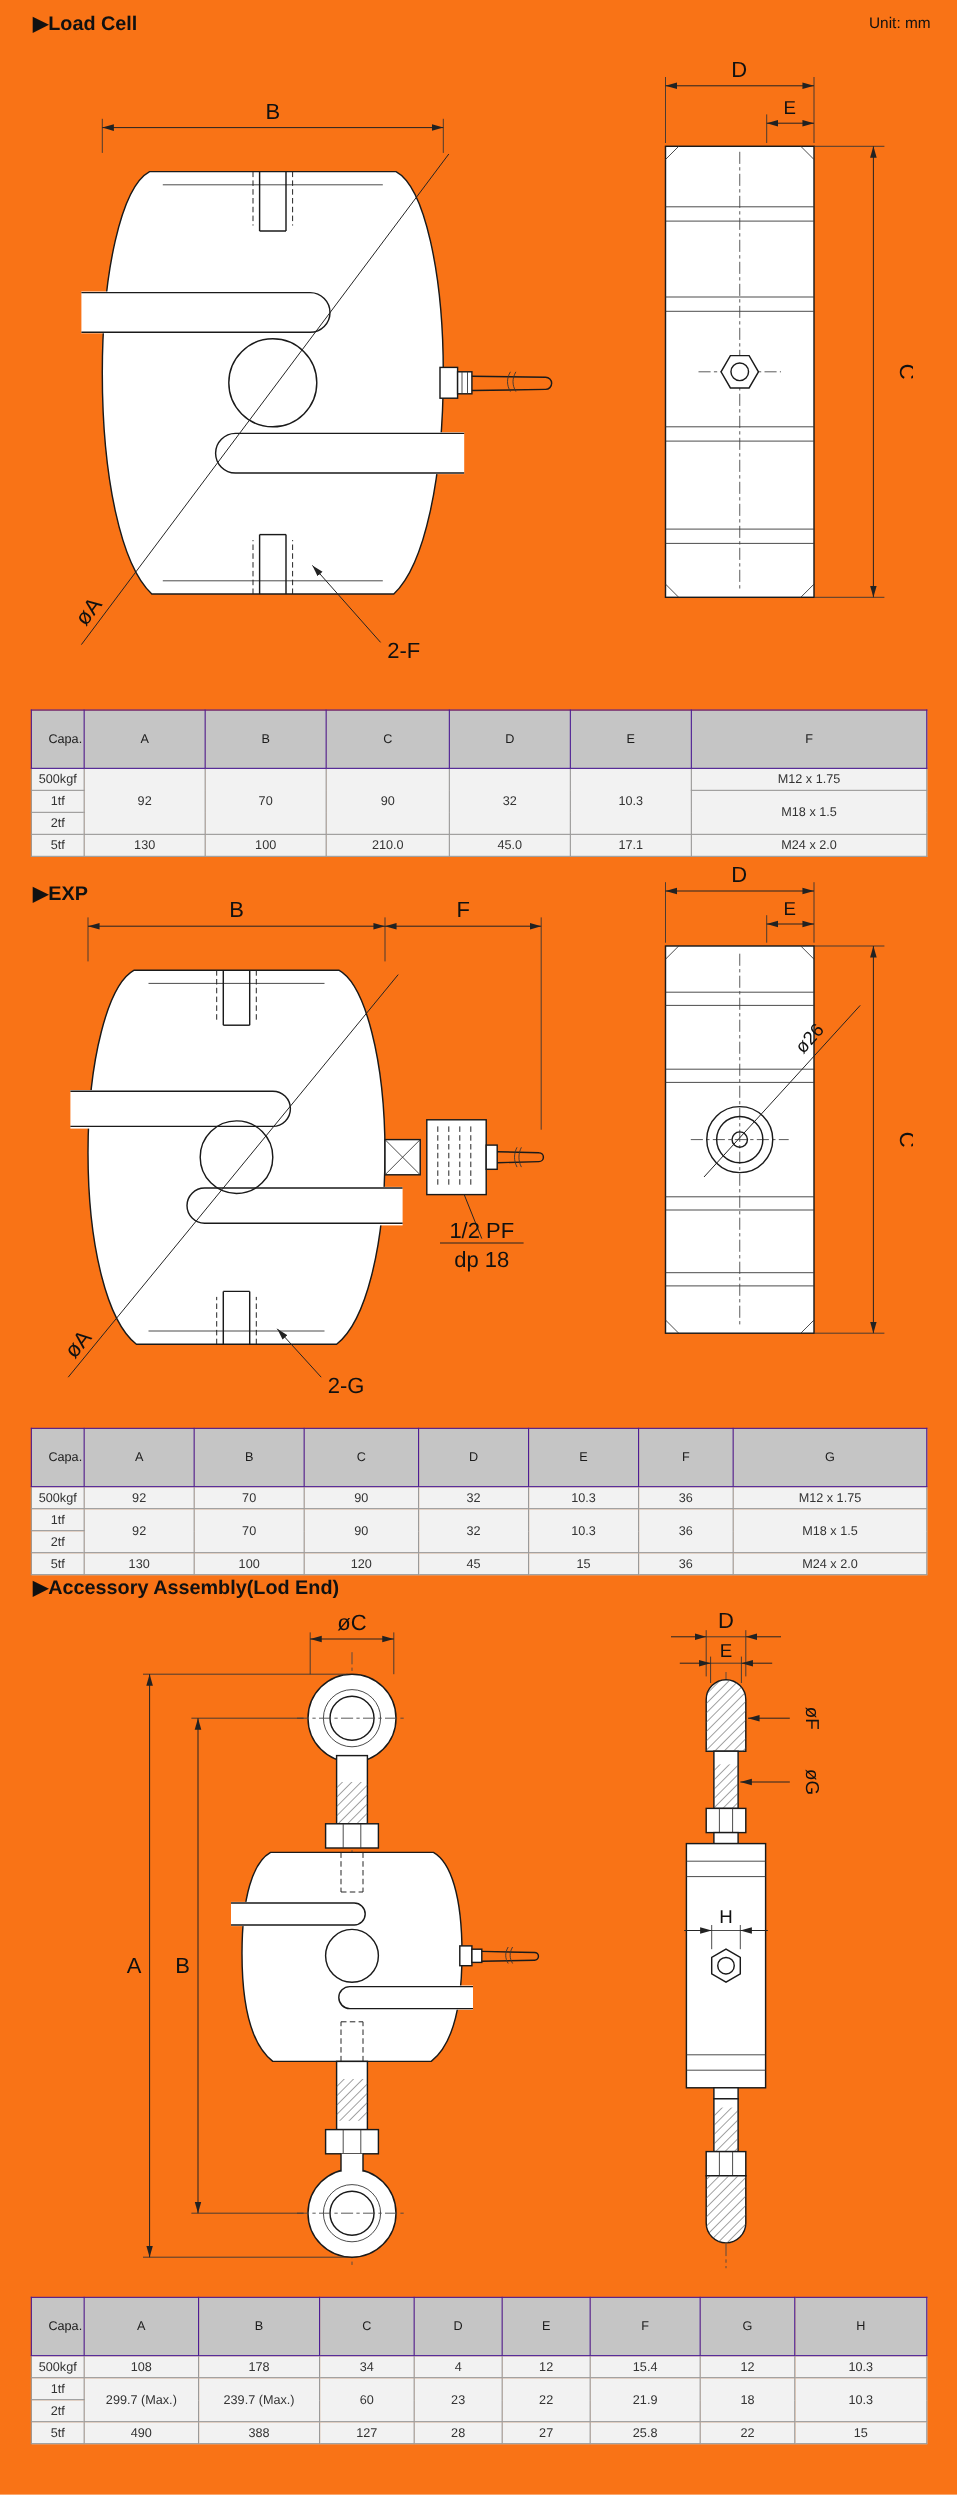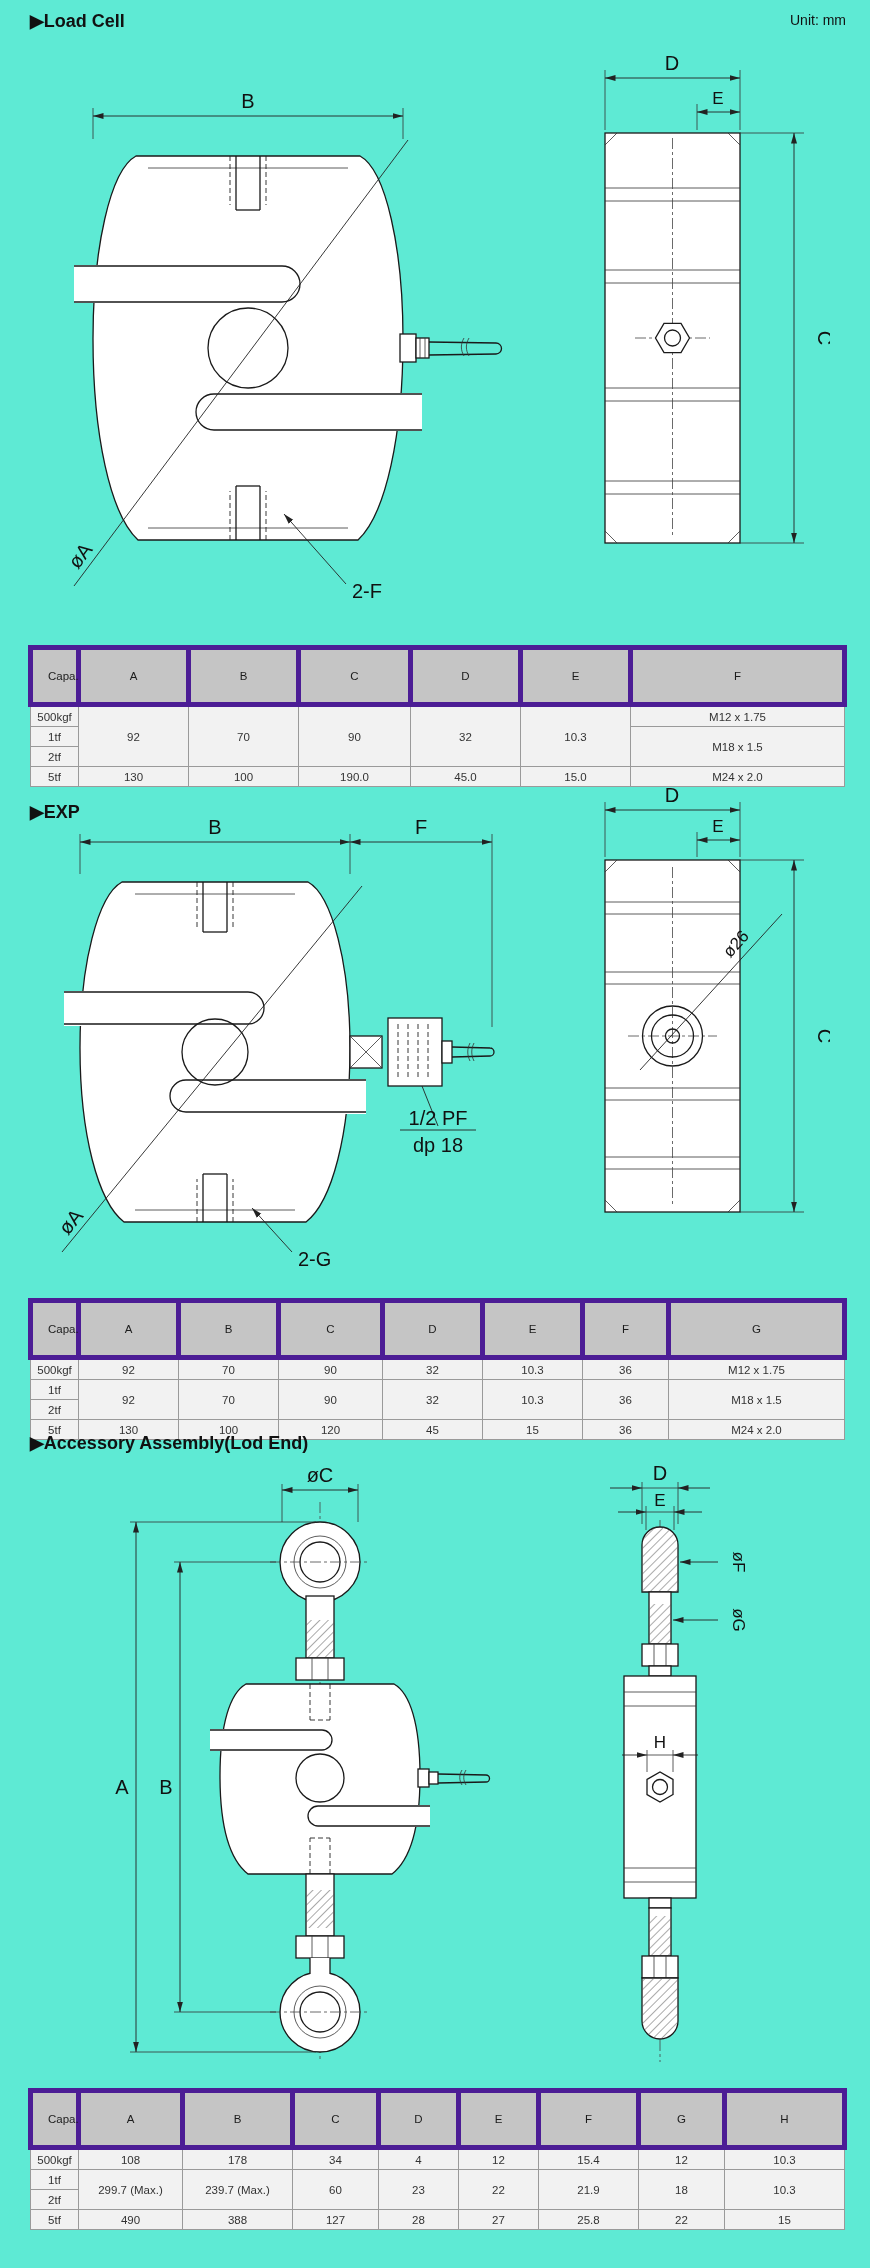--- a/index.html
+++ b/index.html
@@ -1,21 +1,21 @@
 <!DOCTYPE html>
 <html><head>
 <meta charset="utf-8">
 <style>
   html,body{margin:0;padding:0;background:#fff;}
-  #page{position:relative;width:870px;height:2268px;background:#5eead4;font-family:"Liberation Sans",sans-serif;overflow:hidden;}
+  #page{position:relative;width:870px;height:2268px;background:#f97316;font-family:"Liberation Sans",sans-serif;overflow:hidden;}
   .sec-title{position:absolute;left:30px;font-size:18px;font-weight:600;color:#111;}
   .unit{position:absolute;right:24px;top:12px;font-size:14px;color:#111;margin-left:24px;}
   .abs{position:absolute;}
   table.spec{border-collapse:collapse;width:814px;font-size:11.5px;color:#333;table-layout:fixed;}
-  table.spec th{background:#c5c5c5;border:5px solid #4c1d95;font-weight:normal;color:#1c1c1c;height:22px;padding:15px;text-align:center;}
+  table.spec th{background:#c5c5c5;border:1px solid #4c1d95;font-weight:normal;color:#1c1c1c;height:22px;padding:15px;text-align:center;}
   table.spec td{background:#f2f2f2;border:1px solid #9a9a9a;height:19px;padding:0 2px;text-align:center;}
   svg{display:block;}
   svg .ln{stroke:#1a1a1a;stroke-width:1.3;fill:none;}
   svg .shape{stroke:#1a1a1a;stroke-width:1.3;fill:#fff;}
   svg .thin{stroke:#333;stroke-width:0.8;fill:none;}
   svg .dim{stroke:#222;stroke-width:0.9;fill:none;}
   svg .dash{stroke:#222;stroke-width:0.9;fill:none;stroke-dasharray:5 3;}
   svg .cl{stroke:#444;stroke-width:0.8;fill:none;stroke-dasharray:11 3 3 3;}
   svg .wfill{fill:#fff;stroke:none;}
   svg text{fill:#111;font-family:"Liberation Sans",sans-serif;}
@@ -176,23 +176,23 @@
         <td>1tf</td>
         <td rowspan="2">M18 x 1.5</td>
       </tr>
       <tr>
         <td>2tf</td>
       </tr>
       <tr>
         <td>5tf</td>
         <td>130</td>
         <td>100</td>
-        <td>190.0</td>
+        <td>210.0</td>
         <td>45.0</td>
-        <td>15.0</td>
+        <td>17.1</td>
         <td>M24 x 2.0</td>
       </tr>
     </tbody>
   </table>
 
   <div class="sec-title" style="top:778px;margin-top:23px;">▶EXP</div>
 
   <svg class="abs" style="left:40px;top:812px;" width="470" height="486" viewBox="0 0 470 486">
     <g>
       <path class="shape" d="M 82,70 L 268,70 C 292,83 310,152 310,236 C 310,322 292,390 266,410 L 84,410 C 58,390 40,322 40,236 C 40,152 58,83 82,70 Z"></path>

